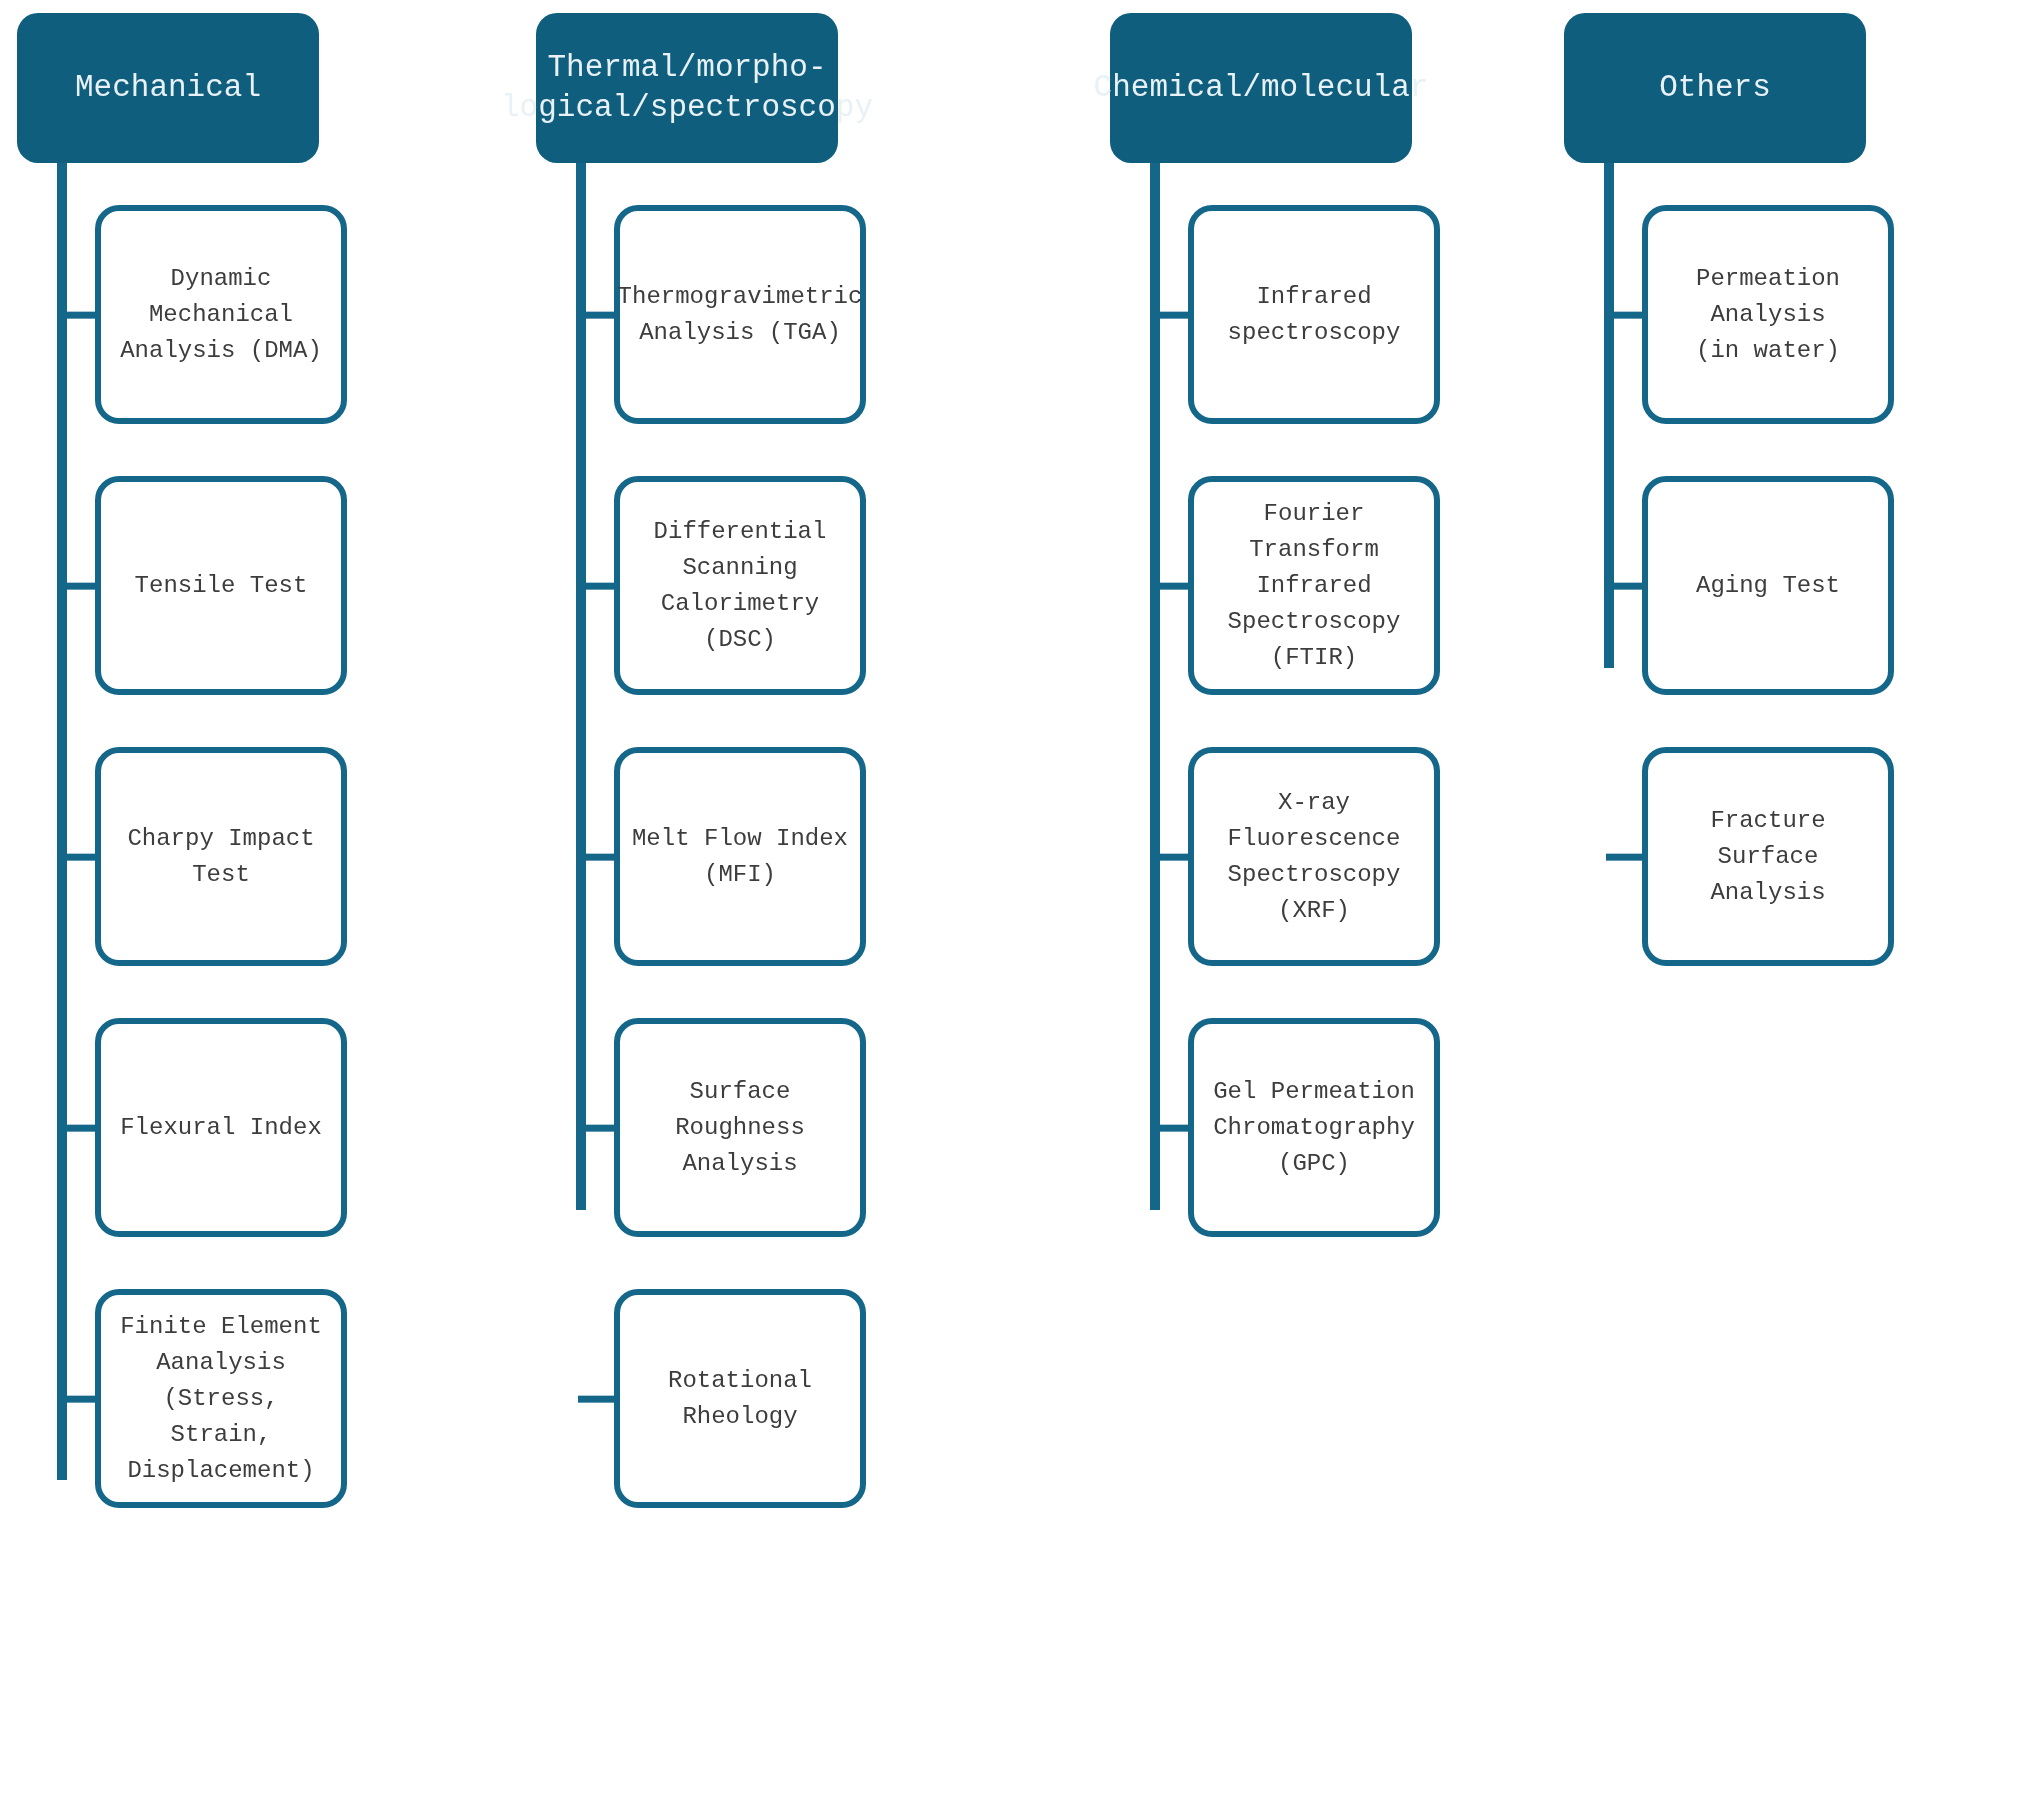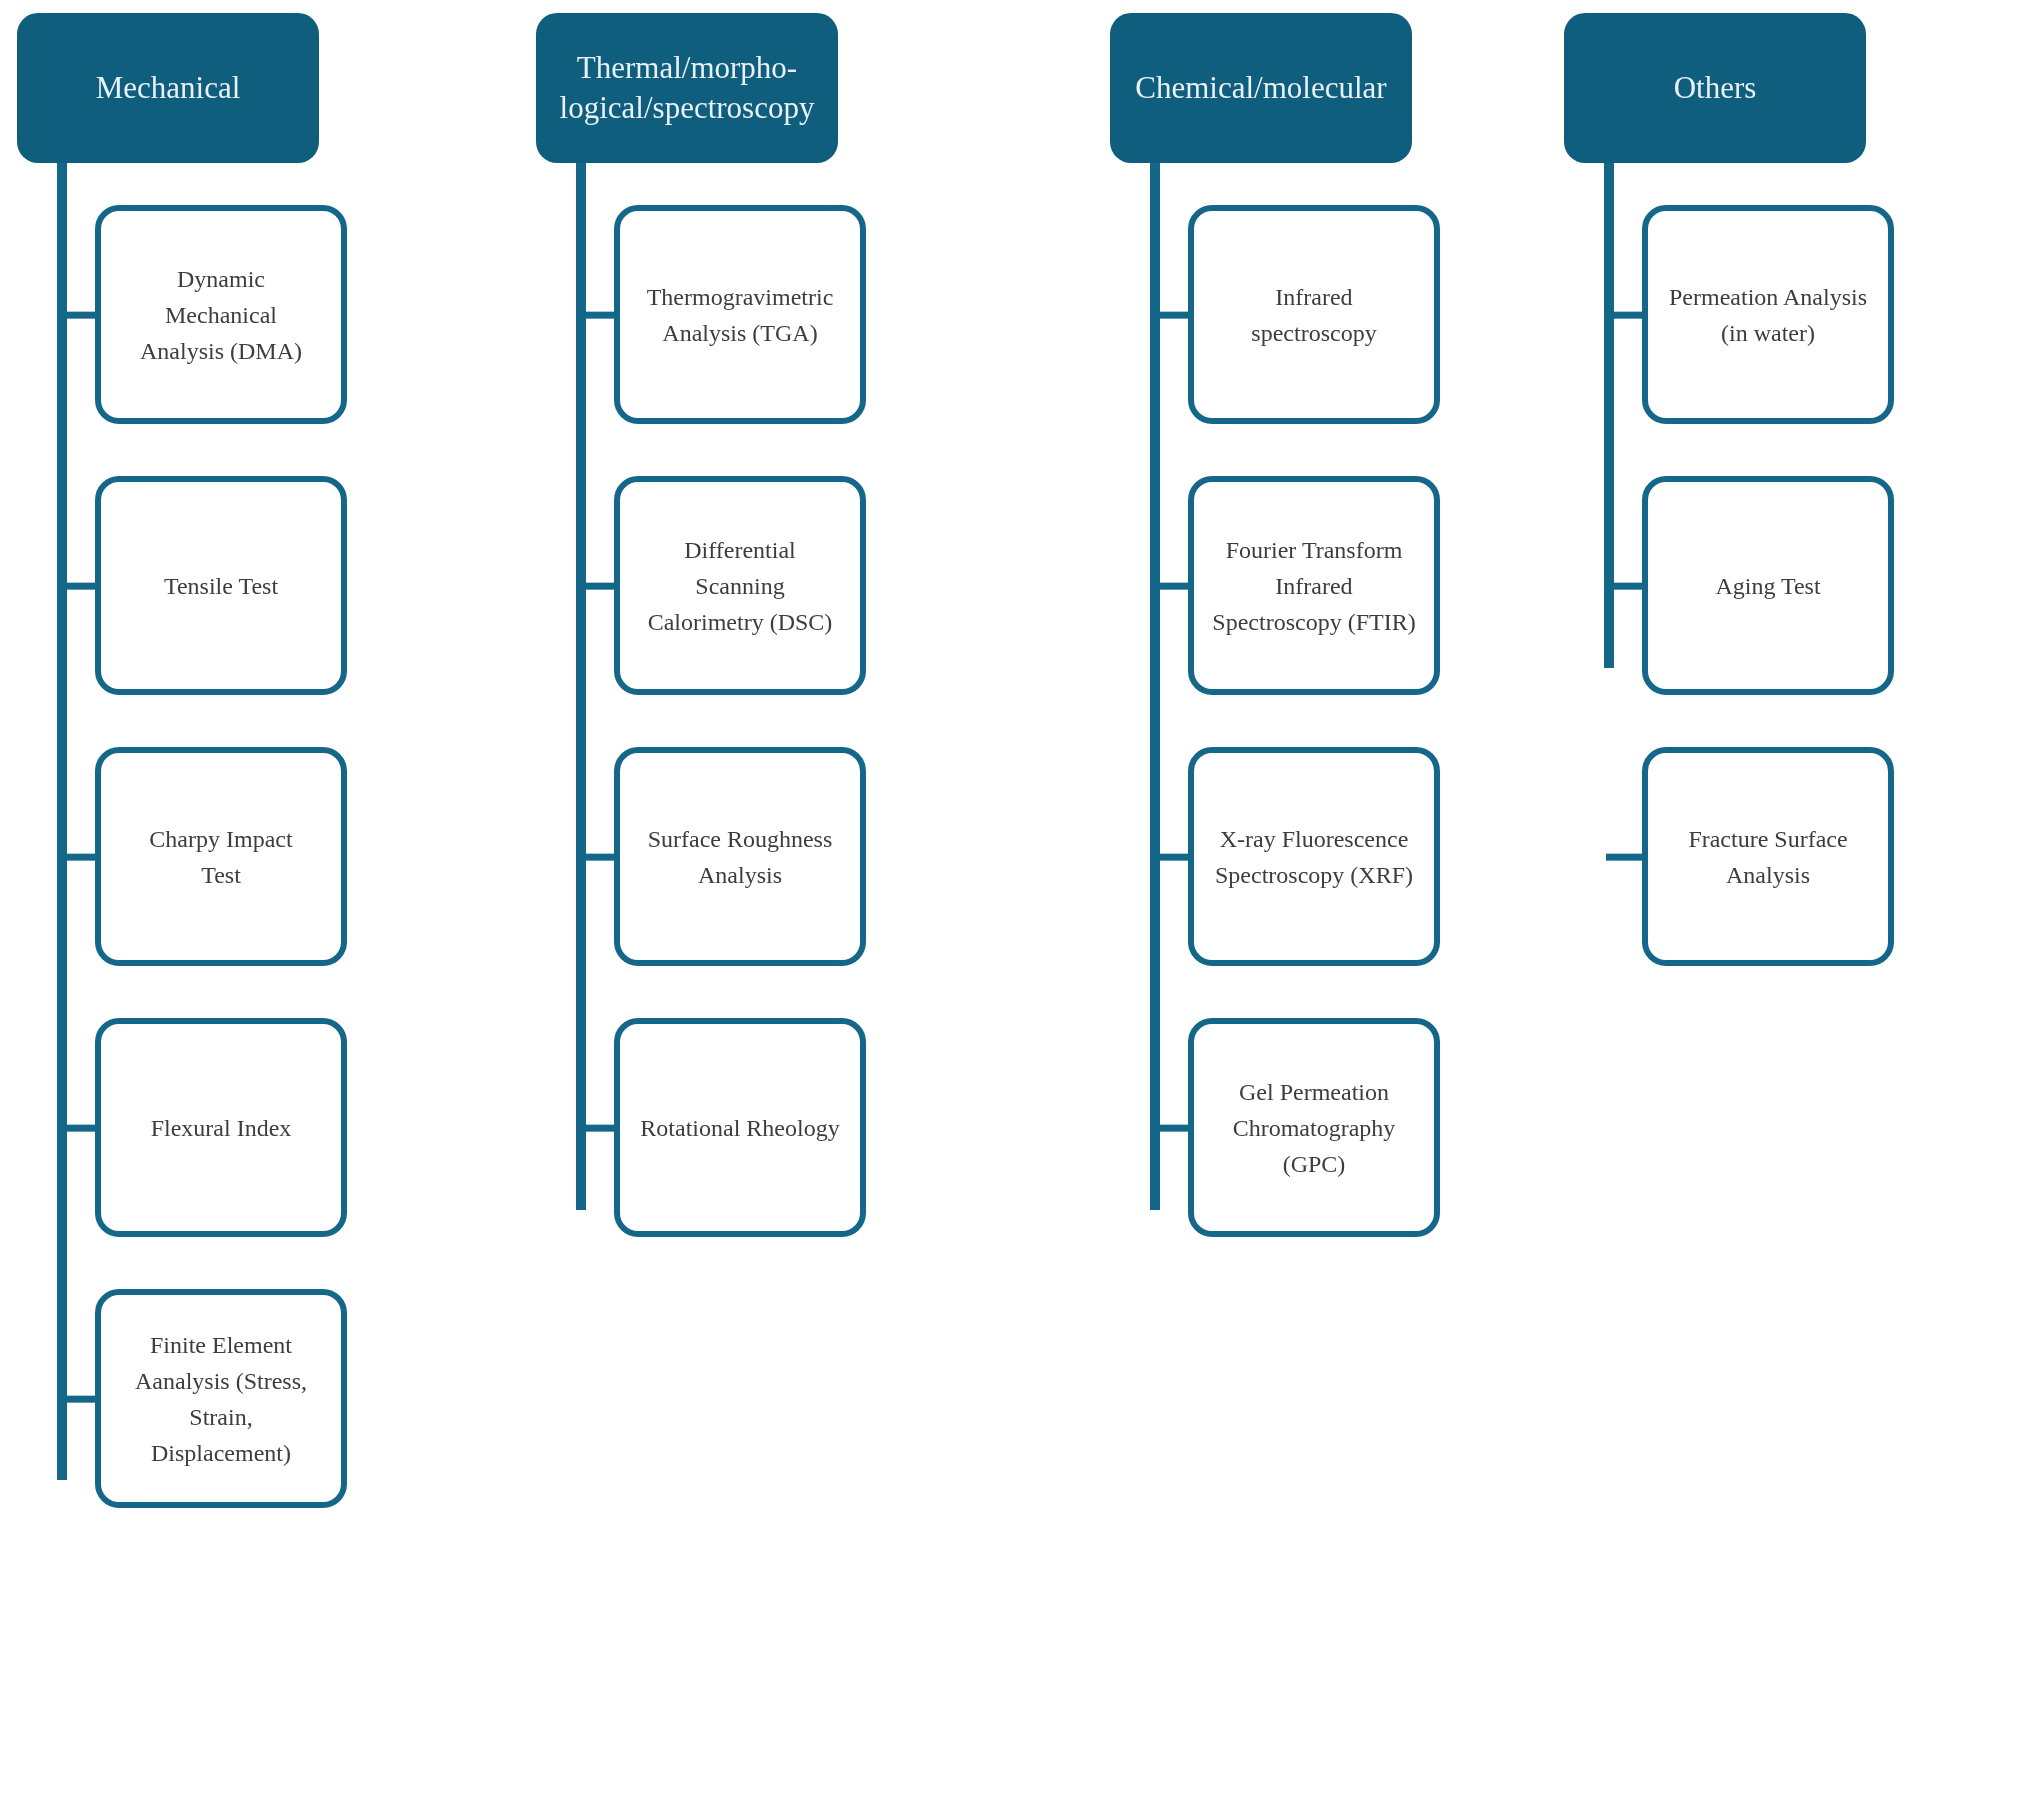--- a/index.html
+++ b/index.html
@@ -7,21 +7,21 @@
     --line:#15678A;
     --header-text:#E8F1F6;
     --child-text:#3D3D3D;
     --background:#FFFFFF;
   }
   html,body{margin:0;padding:0;background:var(--background);}
   .canvas{
     position:relative;
     width:2035px;height:1802px;
     background:var(--background);
-    font-family:Liberation Serif, serif;
+    font-family:Liberation Mono, monospace;
     overflow:hidden;
   }
   .column{position:absolute;top:13.4px;width:302px;}
   .col-0{left:17px;}
   .col-1{left:536px;}
   .col-2{left:1110px;}
   .col-3{left:1564px;}
   .header{
     position:relative;
     width:302px;height:150px;
@@ -97,20 +97,22 @@
   <div class="column col-1">
     <div class="header">Thermal/morpho-
 logical/spectroscopy</div>
     <div class="trunk" style="height: 1047px;"></div>
     <div class="children">
       <div class="child">Thermogravimetric
 Analysis (TGA)</div>
       <div class="child">Differential
 Scanning
 Calorimetry (DSC)</div>
+      <div class="child">Melt Flow Index
+(MFI)</div>
       <div class="child">Surface Roughness
 Analysis</div>
       <div class="child">Rotational Rheology</div>
     </div>
   </div>
 
   <div class="column col-2">
     <div class="header">Chemical/molecular</div>
     <div class="trunk" style="height: 1047px;"></div>
     <div class="children">

